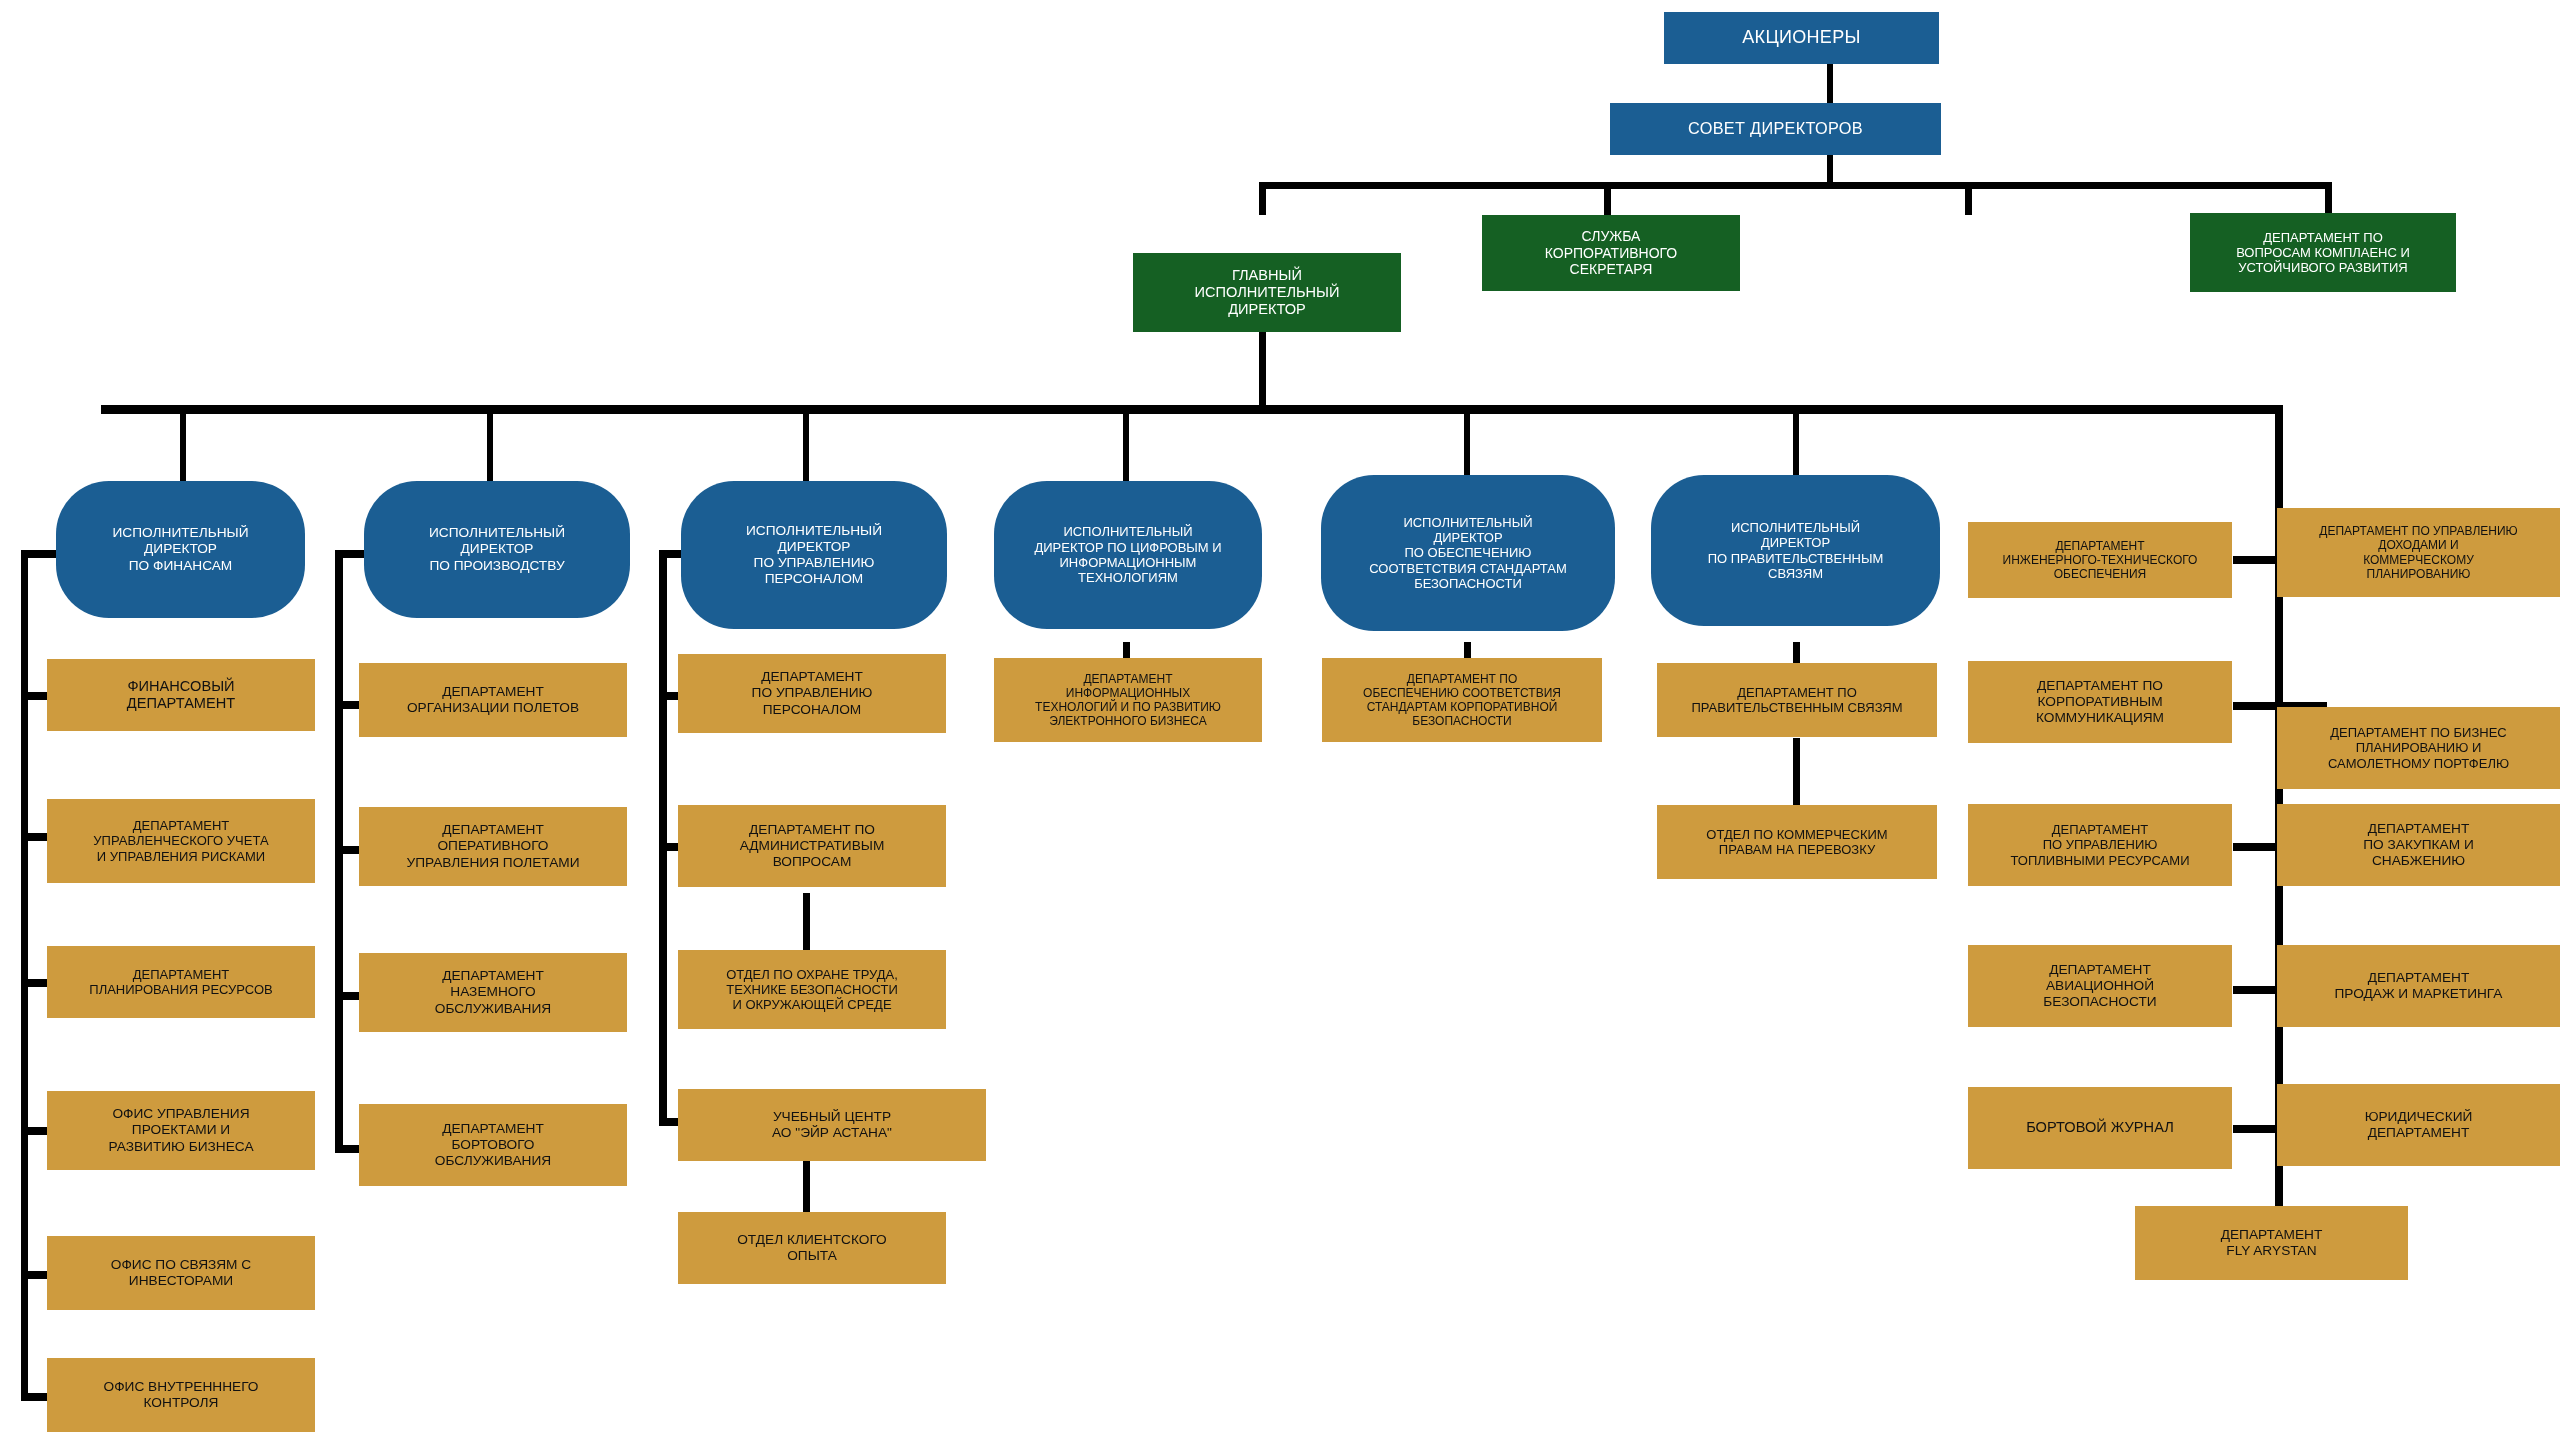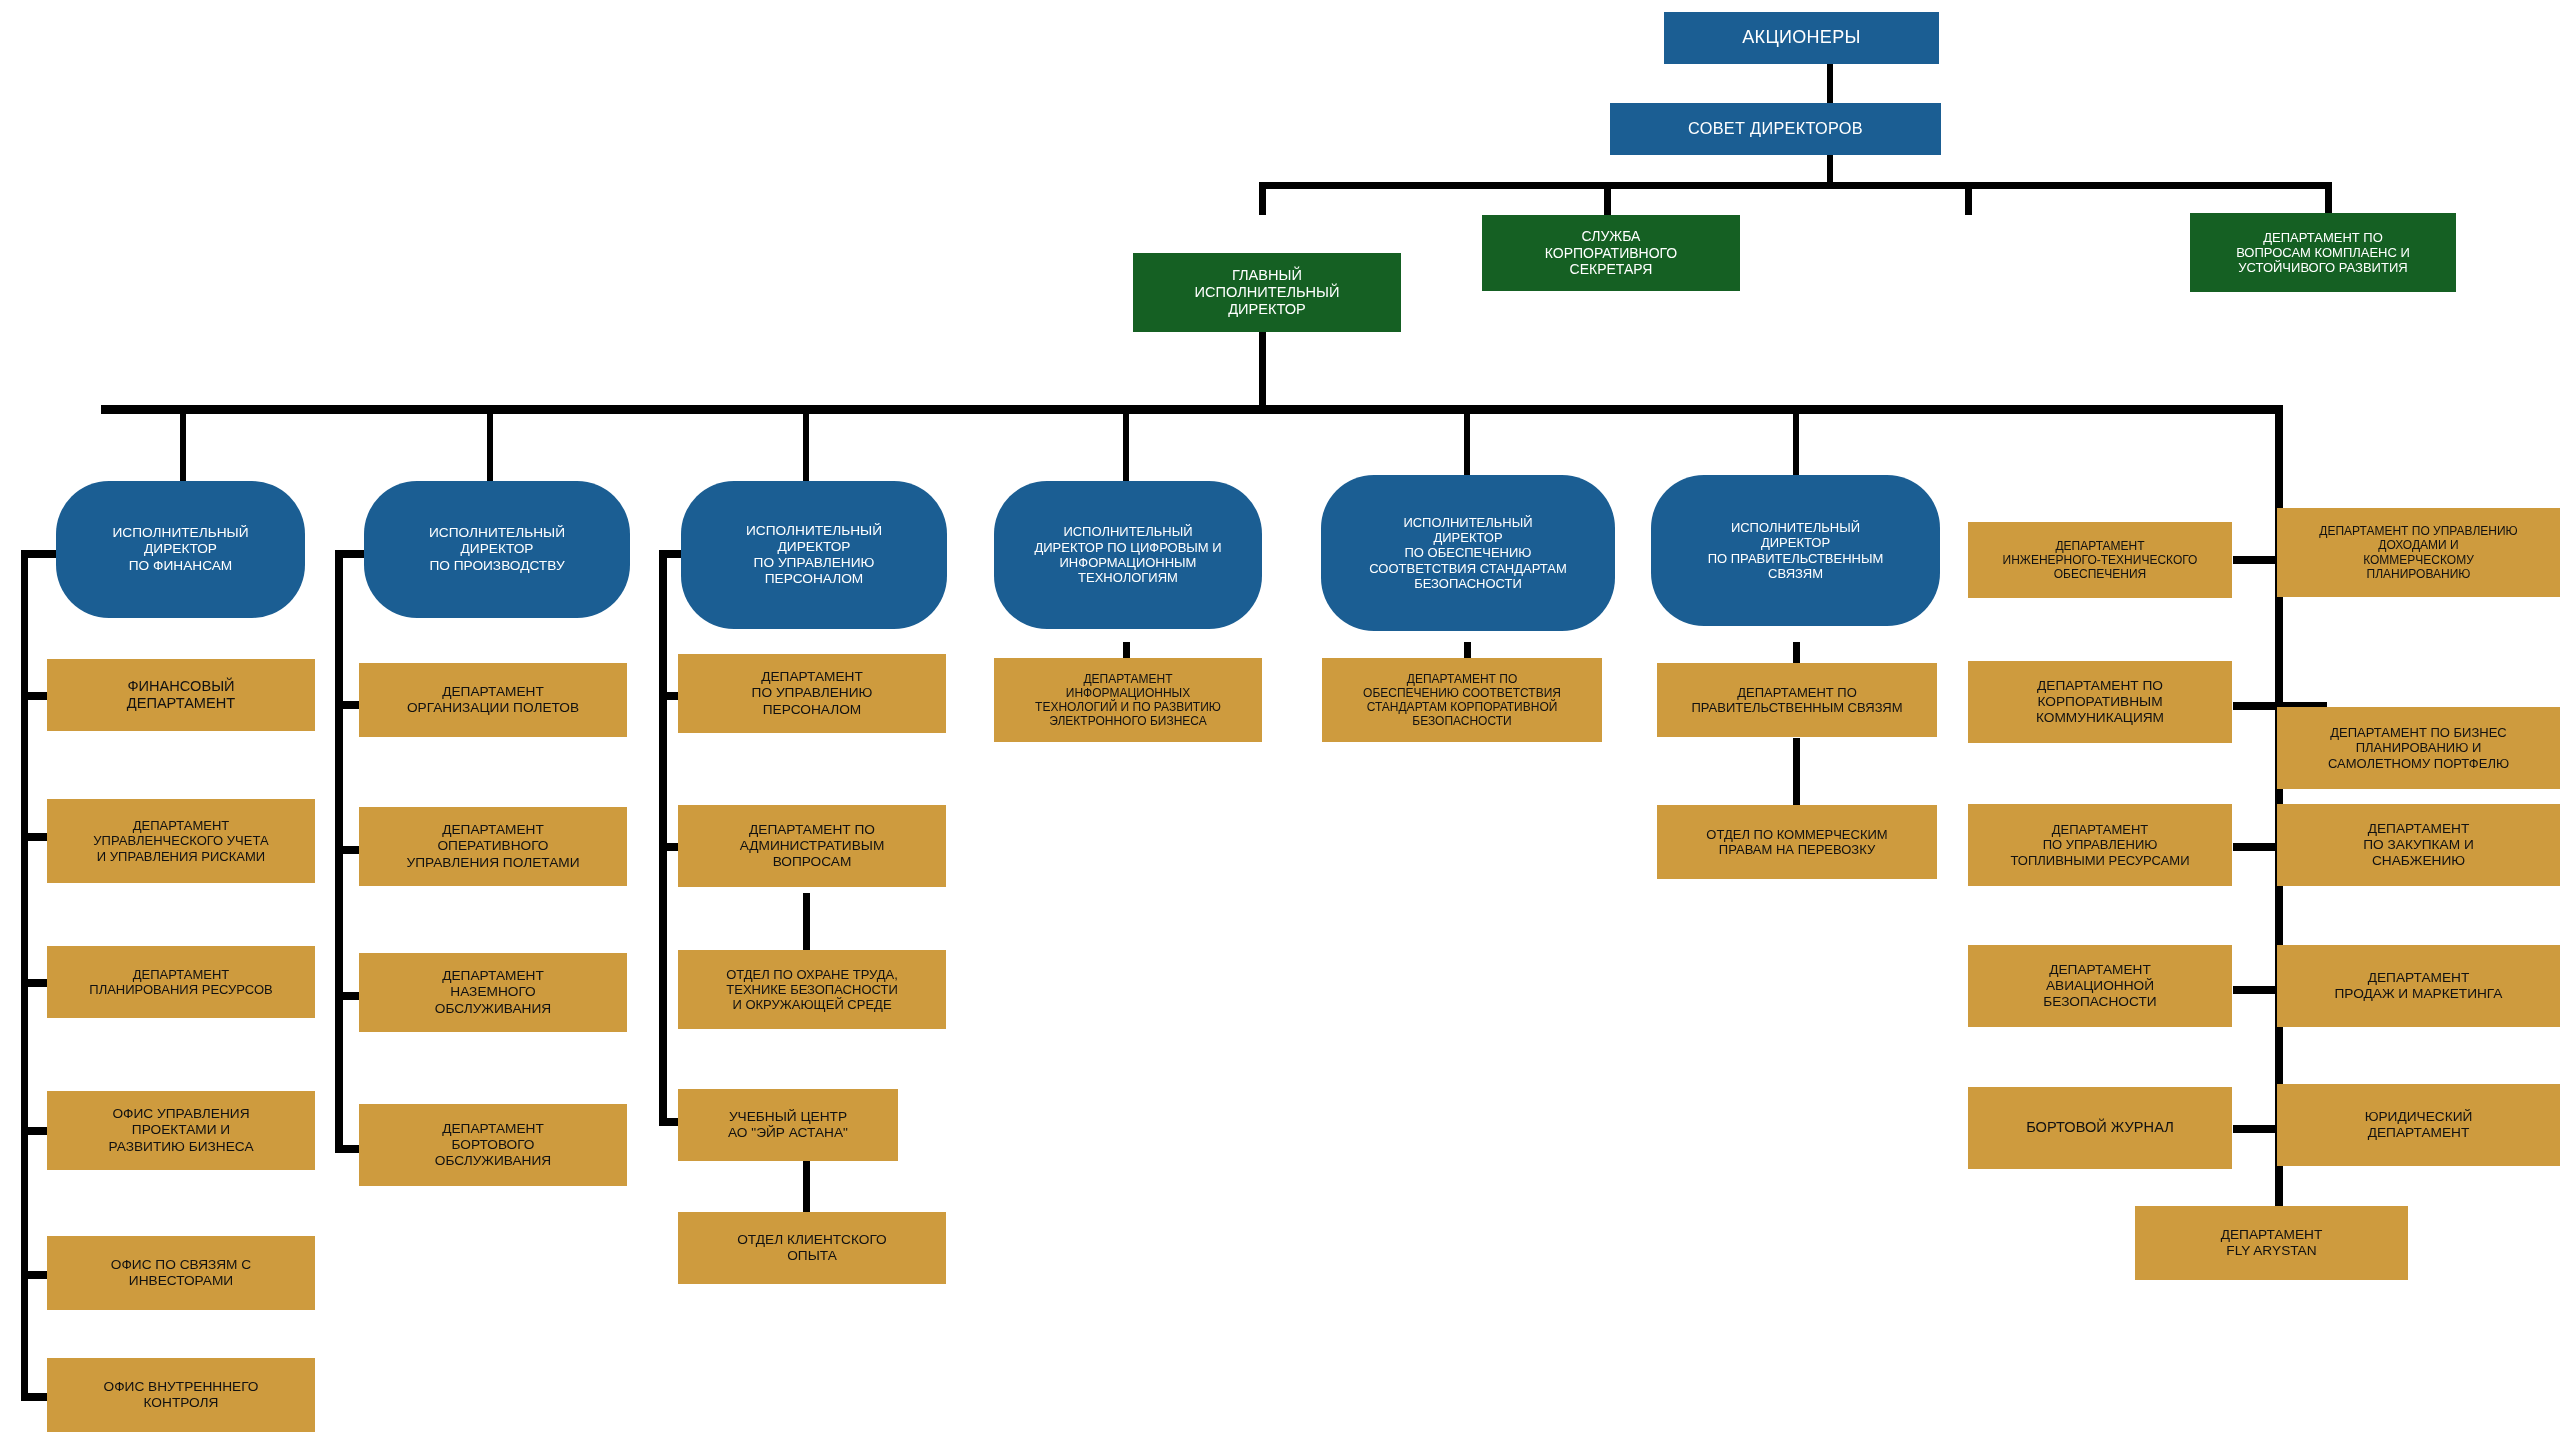--- a/index.html
+++ b/index.html
@@ -213,21 +213,21 @@
   <div class="node gold" style="left:678px;top:805px;width:268px;height:82px;font-size:13.7px;white-space:pre-line;">
     <span>ДЕПАРТАМЕНТ ПО
 АДМИНИСТРАТИВЫМ
 ВОПРОСАМ</span>
   </div>
   <div class="node gold" style="left:678px;top:950px;width:268px;height:79px;font-size:13px;white-space:pre-line;">
     <span>ОТДЕЛ ПО ОХРАНЕ ТРУДА,
 ТЕХНИКЕ БЕЗОПАСНОСТИ
 И ОКРУЖАЮЩЕЙ СРЕДЕ</span>
   </div>
-  <div class="node gold" style="left:678px;top:1089px;width:220px;height:72px;font-size:13.7px;white-space:pre-line;">
+  <div class="node gold" style="left:678px;top:1089px;width:308px;height:72px;font-size:13.7px;white-space:pre-line;">
     <span>УЧЕБНЫЙ ЦЕНТР
 АО "ЭЙР АСТАНА"</span>
   </div>
   <div class="node gold" style="left:678px;top:1212px;width:268px;height:72px;font-size:13.7px;white-space:pre-line;justify-content:center;">
     <span>ОТДЕЛ КЛИЕНТСКОГО
 ОПЫТА</span>
   </div>
 
   <div class="node gold" style="left:994px;top:658px;width:268px;height:84px;font-size:12px;white-space:pre-line;">
     <span>ДЕПАРТАМЕНТ

